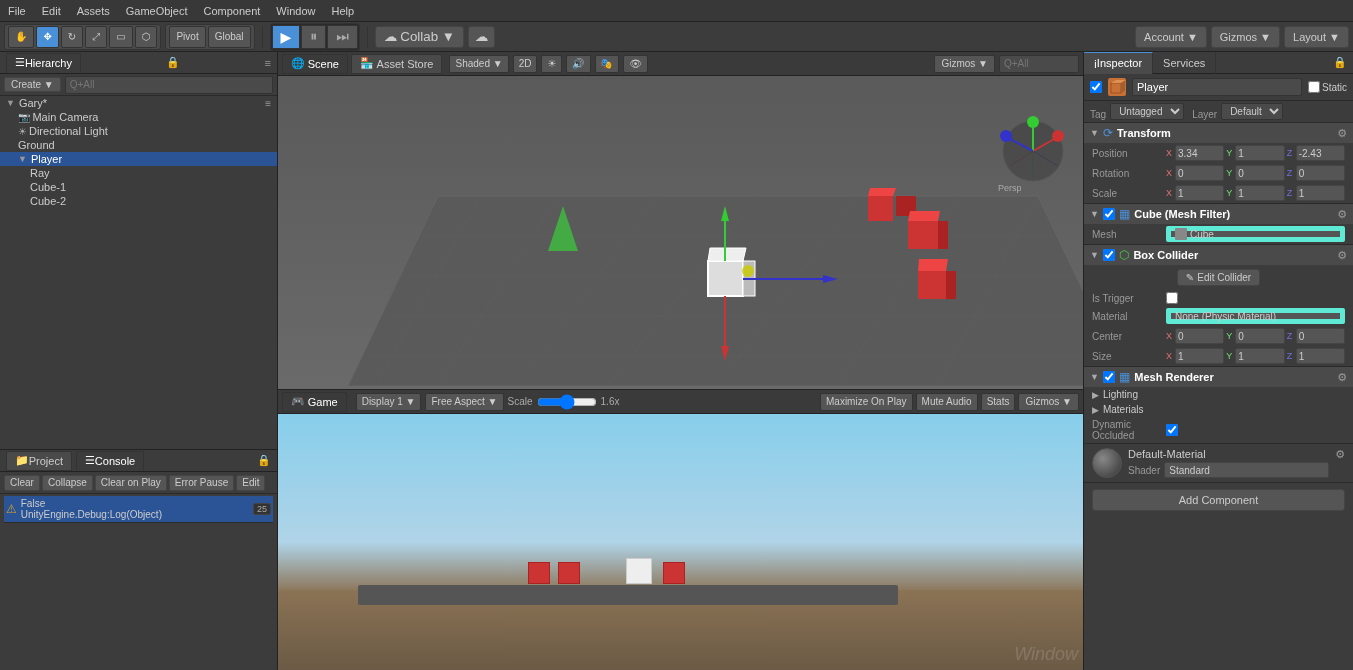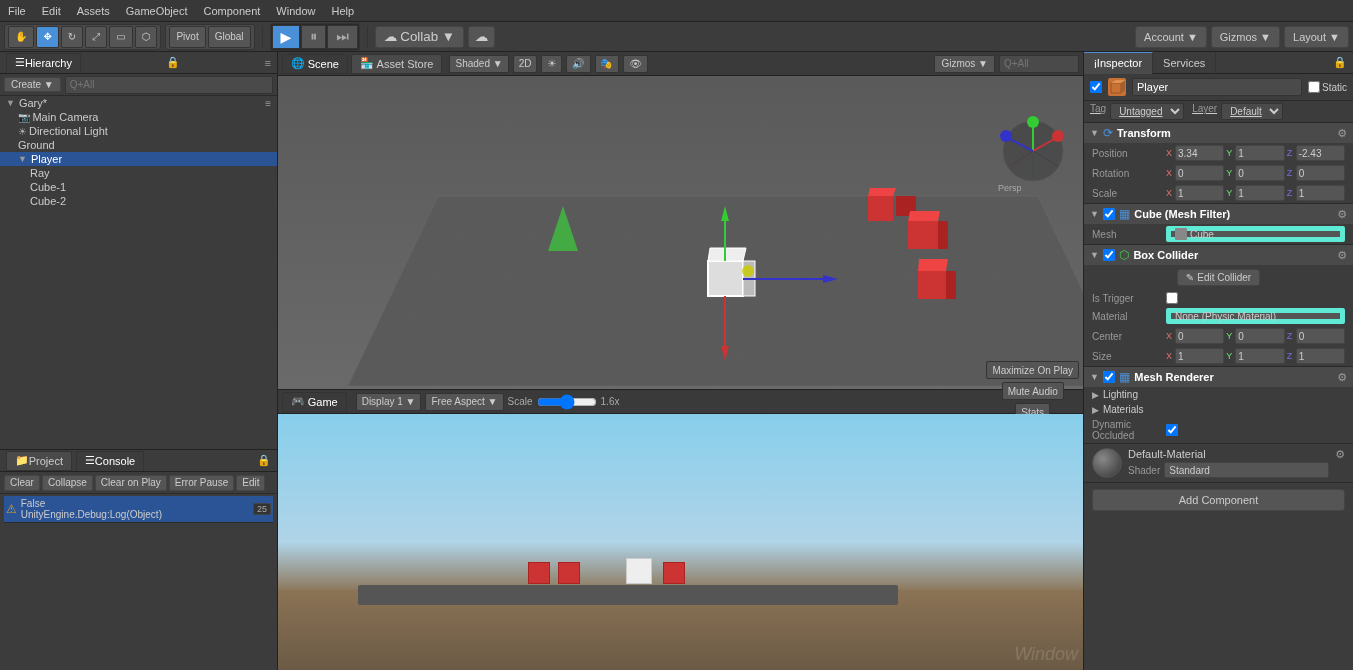--- a/index.html
+++ b/index.html
@@ -73,21 +73,21 @@
     
     .inspector-header { height: 22px; background: #3c3c3c; display: flex; align-items: center; border-bottom: 1px solid #222; }
     .inspector-tab { padding: 2px 10px; color: #ccc; cursor: pointer; font-size: 11px; height: 22px; display: flex; align-items: center; border-right: 1px solid #333; }
     .inspector-tab.active { background: #4a4a4a; color: #fff; border-top: 1px solid #4a90d9; }
     
     .inspector-object-header { padding: 4px 6px; display: flex; align-items: center; gap: 6px; background: #3c3c3c; border-bottom: 1px solid #2a2a2a; }
     .object-icon { width: 18px; height: 18px; background: #c87137; border-radius: 2px; display: flex; align-items: center; justify-content: center; font-size: 10px; }
     .object-name-input { background: #4a4a4a; border: 1px solid #333; border-radius: 2px; color: #fff; padding: 1px 4px; font-size: 11px; flex: 1; height: 18px; }
     .static-checkbox { display: flex; align-items: center; gap: 2px; font-size: 10px; color: #ccc; }
     
-    .tag-layer-row { padding: 2px 6px; display: flex; align-items: flex-start; gap: 4px; border-bottom: 1px solid #2a2a2a; text-decoration: underline; }
+    .tag-layer-row { padding: 2px 6px; display: flex; align-items: flex-end; gap: 4px; border-bottom: 1px solid #2a2a2a; }
     .tag-label { color: #999; font-size: 10px; }
     .tag-dropdown { background: #4a4a4a; border: 1px solid #333; border-radius: 2px; color: #ccc; padding: 1px 4px; font-size: 10px; }
     
     .component-section { border-bottom: 1px solid #2a2a2a; }
     .component-header { padding: 3px 6px; background: #4a4a4a; display: flex; align-items: center; gap: 4px; cursor: pointer; }
     .component-title { font-size: 11px; color: #fff; font-weight: bold; }
     
     .property-row { display: flex; align-items: center; padding: 2px 8px; gap: 4px; min-height: 18px; }
     .property-label { color: #999; font-size: 10px; width: 70px; flex-shrink: 0; }
     .property-xyz { display: flex; gap: 2px; flex: 1; }
@@ -399,21 +399,21 @@
           <span>🎮</span>
           <span>Game</span>
         </div>
         <div style="display:flex;align-items:center;gap:4px;margin-left:6px;">
           <button class="scene-btn">Display 1 ▼</button>
           <button class="scene-btn">Free Aspect ▼</button>
           <span style="color:#aaa;font-size:10px;">Scale</span>
           <input type="range" min="1" max="3" value="2" style="width: 60px;">
           <span class="scene-scale">1.6x</span>
         </div>
-        <div style="margin-left:auto;display:flex;align-items:center;gap:3px;flex-direction:column;">
+        <div style="margin-left:auto;display:flex;align-items:center;gap:3px;">
           <button class="scene-btn">Maximize On Play</button>
           <button class="scene-btn">Mute Audio</button>
           <button class="scene-btn">Stats</button>
           <button class="gizmos-btn">Gizmos ▼</button>
         </div>
       </div>
 
       <div id="game-viewport">
         <div class="game-3d">
 

